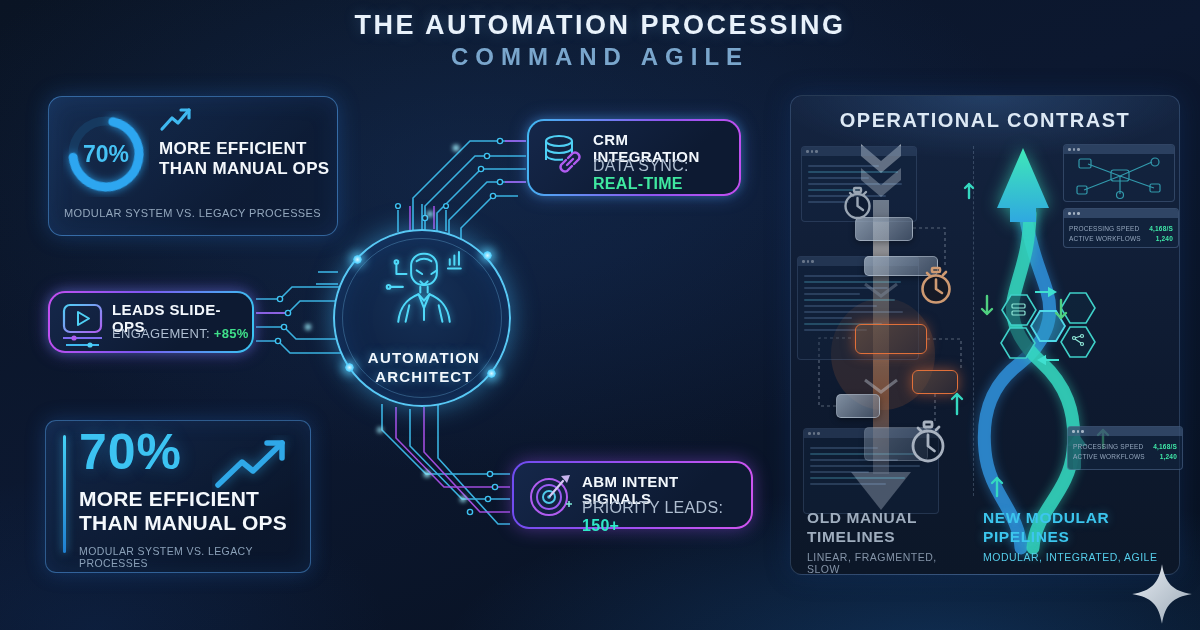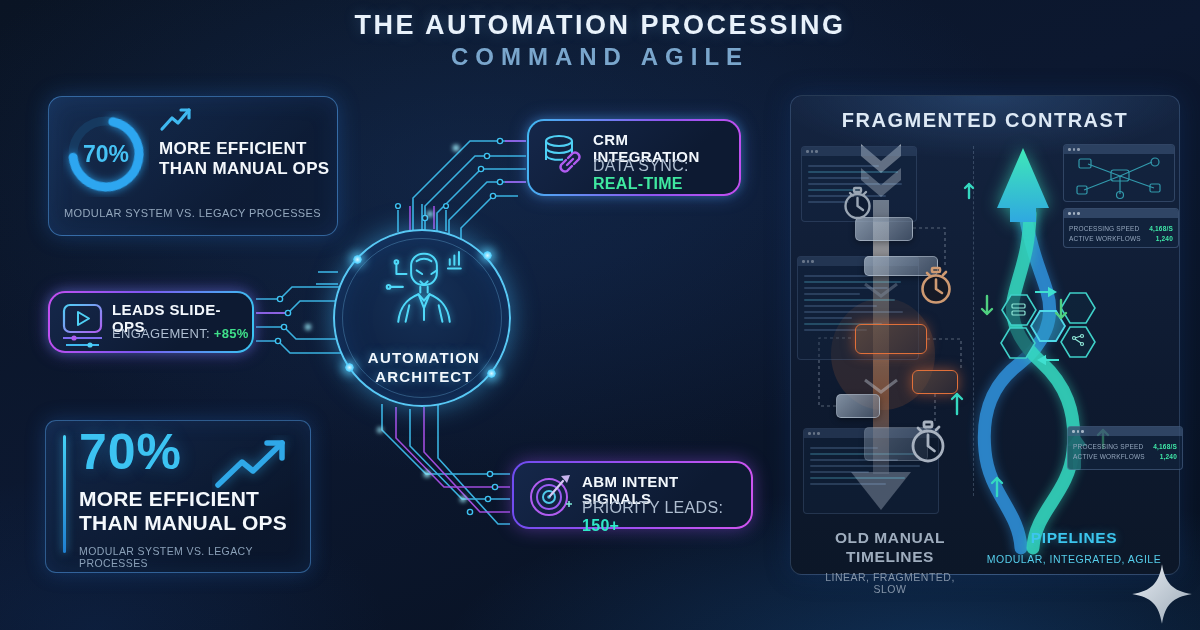--- a/index.html
+++ b/index.html
@@ -105,21 +105,21 @@
   .sl{font-size:6.5px;color:#93a5bc;letter-spacing:.2px;}
   .sv{font-size:6.5px;color:#3fe8a8;font-weight:700;letter-spacing:.2px;}
   
   .gbox,.obox{position:absolute;border-radius:5px;}
   .gbox{background:linear-gradient(135deg,rgba(160,175,192,.78),rgba(98,113,133,.55));
     border:1px solid rgba(195,208,222,.5);box-shadow:0 2px 6px rgba(0,0,0,.35);}
   .obox{background:linear-gradient(135deg,rgba(125,92,70,.55),rgba(62,50,56,.6));
     border:1.5px solid #e0703a;box-shadow:0 0 13px rgba(232,112,58,.55);border-radius:6px;}
   .faded{opacity:.5;}
   
-  .col-label{position:absolute;top:433px;text-align:center;}
+  .col-label{position:absolute;top:413px;}
   .col-label .l1{font-size:15.5px;font-weight:800;line-height:1.2;letter-spacing:.6px;}
   .col-label .l2{font-size:10.5px;margin-top:5px;letter-spacing:.5px;}
   .old-label{left:16px;width:166px;}
   .old-label .l1{color:#9fadbe;}
   .old-label .l2{color:#8494a8;}
   .new-label{left:192px;width:182px;}
   .new-label .l1{color:#3cc6ee;text-shadow:0 0 10px rgba(60,198,238,.4);}
   .new-label .l2{color:#55cdea;}
   .sparkle{position:absolute;left:1130px;top:562px;}
 </style>
@@ -313,21 +313,21 @@
           <path d="M35,5 L44,4 L41,12 Z" fill="#c8b4ee" stroke="none"></path>
           <path d="M43,30 V36 M40,33 H46" stroke="#7fe8d8" stroke-width="1.6"></path>
         </g>
       </svg>
       <div class="t">ABM INTENT SIGNALS</div>
       <div class="m"><span>PRIORITY LEADS: </span><span class="v-teal">150+</span></div>
     </div>
   </section>
 
   <section class="panel">
-    <div class="panel-title">FRAGMENTED CONTRAST</div>
+    <div class="panel-title">OPERATIONAL CONTRAST</div>
     <div class="panel-sep"></div>
 
     <svg class="old-svg" width="180" height="440" style="left:30px;top:48px;">
       <defs>
         <linearGradient id="shaftG" x1="0" y1="0" x2="0" y2="1">
           <stop offset="0" stop-color="rgba(198,206,215,.8)"></stop>
           <stop offset="0.45" stop-color="rgba(172,150,128,.6)"></stop>
           <stop offset="0.72" stop-color="rgba(205,122,70,.45)"></stop>
           <stop offset="1" stop-color="rgba(142,152,166,.5)"></stop>
         </linearGradient>
@@ -562,20 +562,21 @@
 
     <div class="col-label old-label">
       <div class="l1">
         <span style="display:block">OLD MANUAL</span>
         <span style="display:block">TIMELINES</span>
       </div>
       <div class="l2">LINEAR, FRAGMENTED, SLOW</div>
     </div>
     <div class="col-label new-label">
       <div class="l1">
+        <span style="display:block">NEW MODULAR</span>
         <span style="display:block">PIPELINES</span>
       </div>
       <div class="l2">MODULAR, INTEGRATED, AGILE</div>
     </div>
   </section>
 
   <svg class="sparkle" width="64" height="64" viewBox="0 0 60 60">
     <defs>
         <linearGradient id="starG" x1="0" y1="0" x2="1" y2="1">
       <stop offset="0" stop-color="#e9eef4"></stop>

